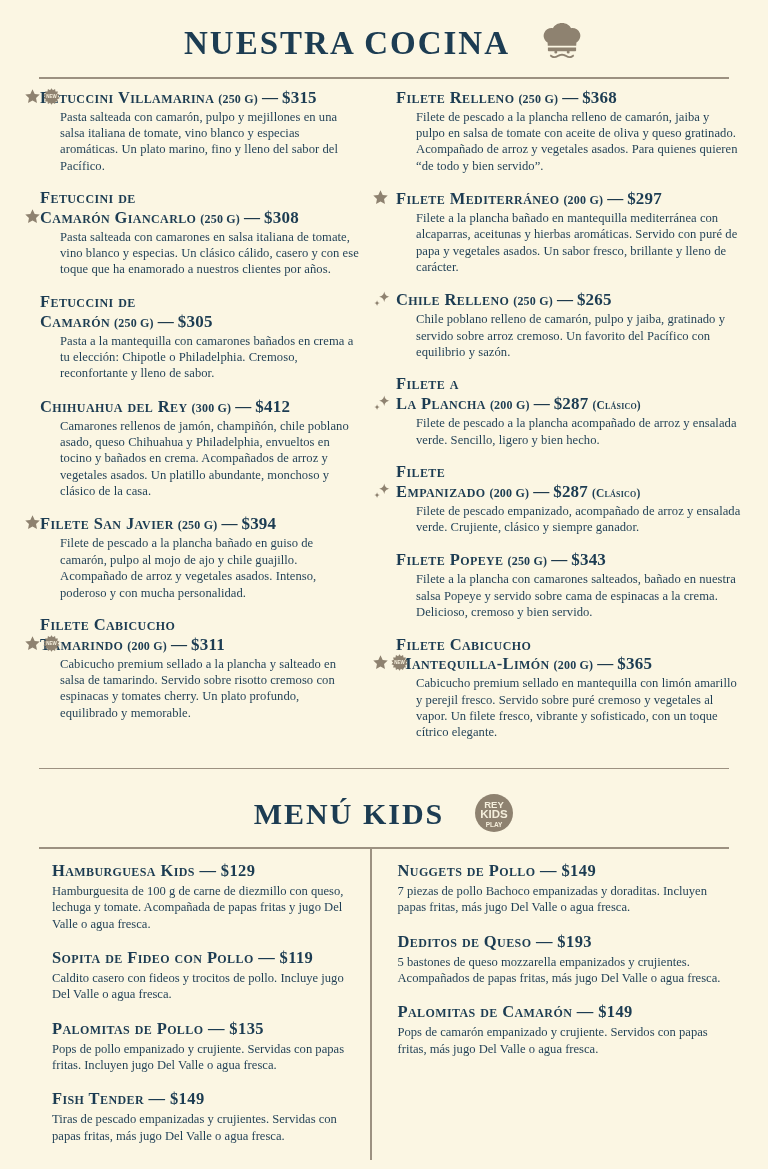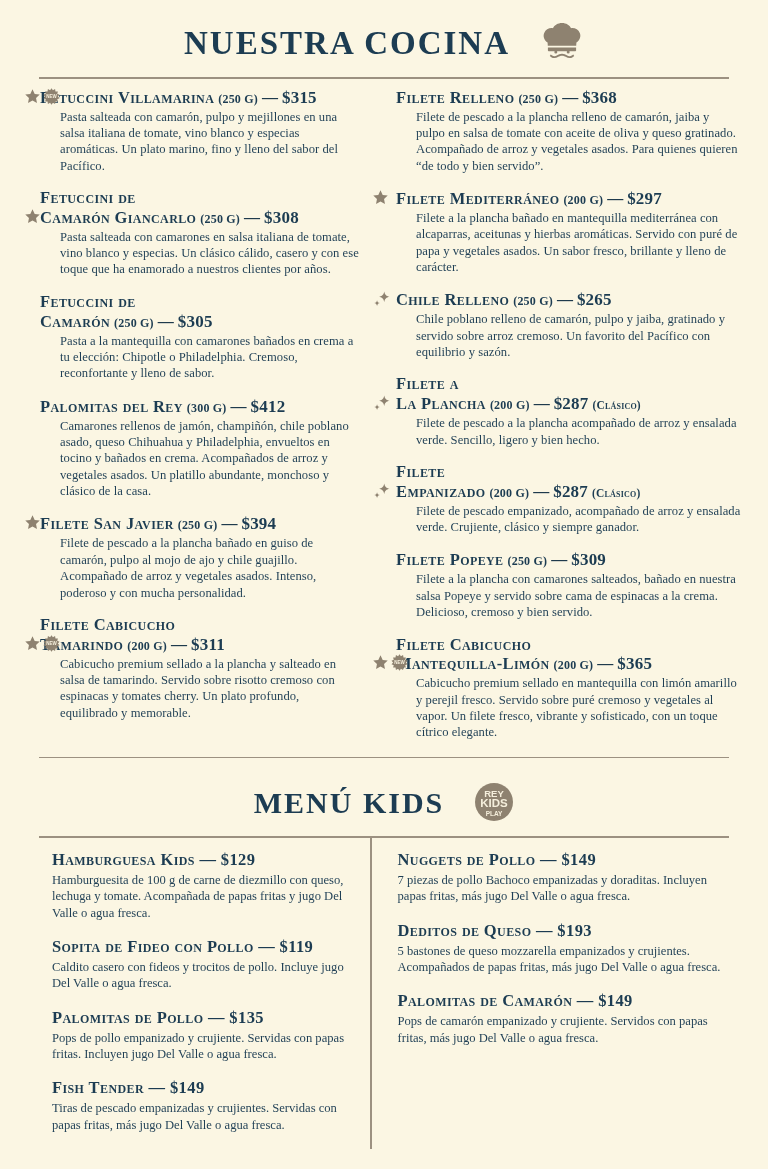--- a/index.html
+++ b/index.html
@@ -213,21 +213,21 @@
         </div>
         <div class="item">
           <div class="item-head">
             <div style="position:relative"><span class="item-title">Fetuccini de</span></div>
             <div style="position:relative"><span class="item-title">Camarón</span> <span class="item-weight">(250 G)</span> <span class="dash">—</span> <span class="item-price">$305</span></div>
           </div>
           <div class="item-desc">Pasta a la mantequilla con camarones bañados en crema a tu elección: Chipotle o Philadelphia. Cremoso, reconfortante y lleno de sabor.</div>
         </div>
         <div class="item">
           <div class="item-head">
-            <div style="position:relative"><span class="item-title">Palomitas del Rey</span> <span class="item-weight">(300 G)</span> <span class="dash">—</span> <span class="item-price">$412</span></div>
+            <div style="position:relative"><span class="item-title">Chihuahua del Rey</span> <span class="item-weight">(300 G)</span> <span class="dash">—</span> <span class="item-price">$412</span></div>
           </div>
           <div class="item-desc">Camarones rellenos de jamón, champiñón, chile poblano asado, queso Chihuahua y Philadelphia, envueltos en tocino y bañados en crema. Acompañados de arroz y vegetales asados. Un platillo abundante, monchoso y clásico de la casa.</div>
         </div>
         <div class="item">
           <div class="item-head">
             <div style="position:relative"><span class="marks">
                 <span class="star-icon"><svg viewBox="0 0 24 24" width="17" height="17">
                     <path fill="#8e8270" d="M12 1.8l3.1 6.5 7.1.9-5.2 4.9 1.3 7-6.3-3.4-6.3 3.4 1.3-7L1.8 9.2l7.1-.9z"></path>
                   </svg></span>
               </span><span class="item-title">Filete San Javier</span> <span class="item-weight">(250 G)</span> <span class="dash">—</span> <span class="item-price">$394</span></div>
@@ -298,21 +298,21 @@
                 <span class="sparkle-icon"><svg viewBox="0 0 26 24" width="20" height="18">
                     <path fill="#8e8270" d="M16 2c1.1 4.6 2.4 5.9 7 7-4.6 1.1-5.9 2.4-7 7-1.1-4.6-2.4-5.9-7-7 4.6-1.1 5.9-2.4 7-7z"></path>
                     <path fill="#8e8270" d="M6.4 13.5c.6 2.6 1.3 3.3 3.9 3.9-2.6.6-3.3 1.3-3.9 3.9-.6-2.6-1.3-3.3-3.9-3.9 2.6-.6 3.3-1.3 3.9-3.9z"></path>
                   </svg></span>
               </span><span class="item-title">Empanizado</span> <span class="item-weight">(200 G)</span> <span class="dash">—</span> <span class="item-price">$287</span> <span class="item-tag">(Clásico)</span></div>
           </div>
           <div class="item-desc">Filete de pescado empanizado, acompañado de arroz y ensalada verde. Crujiente, clásico y siempre ganador.</div>
         </div>
         <div class="item">
           <div class="item-head">
-            <div style="position:relative"><span class="item-title">Filete Popeye</span> <span class="item-weight">(250 G)</span> <span class="dash">—</span> <span class="item-price">$309</span></div>
+            <div style="position:relative"><span class="item-title">Filete Popeye</span> <span class="item-weight">(250 G)</span> <span class="dash">—</span> <span class="item-price">$343</span></div>
           </div>
           <div class="item-desc">Filete a la plancha con camarones salteados, bañado en nuestra salsa Popeye y servido sobre cama de espinacas a la crema. Delicioso, cremoso y bien servido.</div>
         </div>
         <div class="item">
           <div class="item-head">
             <div style="position:relative"><span class="item-title">Filete Cabicucho</span></div>
             <div style="position:relative"><span class="marks">
                 <span class="star-icon"><svg viewBox="0 0 24 24" width="17" height="17">
                     <path fill="#8e8270" d="M12 1.8l3.1 6.5 7.1.9-5.2 4.9 1.3 7-6.3-3.4-6.3 3.4 1.3-7L1.8 9.2l7.1-.9z"></path>
                   </svg></span>
@@ -320,21 +320,21 @@
                     <polygon fill="#8e8270" points="12.00,0.40 14.00,3.23 17.03,1.55 17.61,4.96 21.07,4.77 20.11,8.10 23.31,9.42 21.00,12.00 23.31,14.58 20.11,15.90 21.07,19.23 17.61,19.04 17.03,22.45 14.00,20.77 12.00,23.60 10.00,20.77 6.97,22.45 6.39,19.04 2.93,19.23 3.89,15.90 0.69,14.58 3.00,12.00 0.69,9.42 3.89,8.10 2.93,4.77 6.39,4.96 6.97,1.55 10.00,3.23"></polygon>
                     <text x="12" y="14.6" text-anchor="middle" fill="#f5efdc" font-family="Liberation Sans, sans-serif" font-size="6.4" font-weight="bold">NEW</text>
                   </svg></span>
               </span><span class="item-title">Mantequilla-Limón</span> <span class="item-weight">(200 G)</span> <span class="dash">—</span> <span class="item-price">$365</span></div>
           </div>
           <div class="item-desc">Cabicucho premium sellado en mantequilla con limón amarillo y perejil fresco. Servido sobre puré cremoso y vegetales al vapor. Un filete fresco, vibrante y sofisticado, con un toque cítrico elegante.</div>
         </div>
       </div>
   </div>
 
-  <div class="section-head" style="margin-top:1px;text-align:right;">
+  <div class="section-head" style="margin-top:12px;text-align:right;">
     <div class="hrule" style="width:690px;margin-bottom:24px;"></div>
     <div class="section-title-row">
       <div class="section-title" id="kids-title">Menú Kids</div>
       <span>
         <svg class="kids-badge" viewBox="0 0 40 40" xmlns="http://www.w3.org/2000/svg">
           <circle cx="20" cy="20" r="19" fill="#8e8270"></circle>
           <text x="20" y="14.5" text-anchor="middle" fill="#f5efdc" font-family="Liberation Sans, sans-serif" font-size="9.5" font-weight="bold">REY</text>
           <text x="20" y="25" text-anchor="middle" fill="#f5efdc" font-family="Liberation Sans, sans-serif" font-size="11.5" font-weight="bold">KIDS</text>
           <text x="20" y="33.5" text-anchor="middle" fill="#f5efdc" font-family="Liberation Sans, sans-serif" font-size="6.5" font-weight="bold">PLAY</text>
         </svg>

